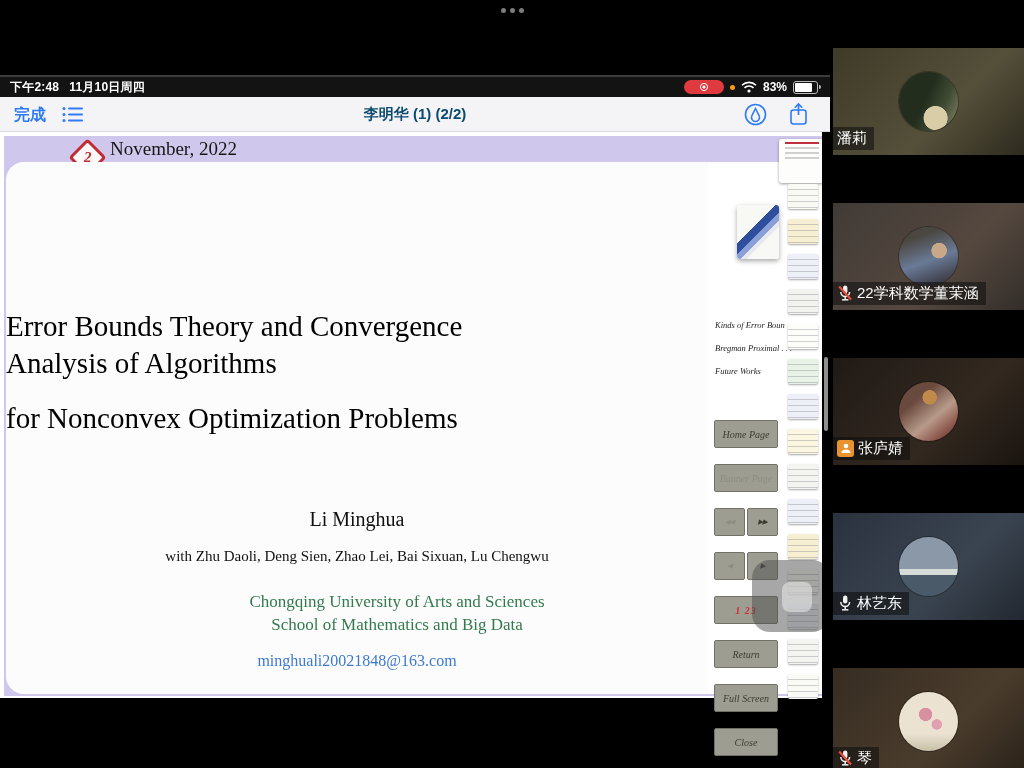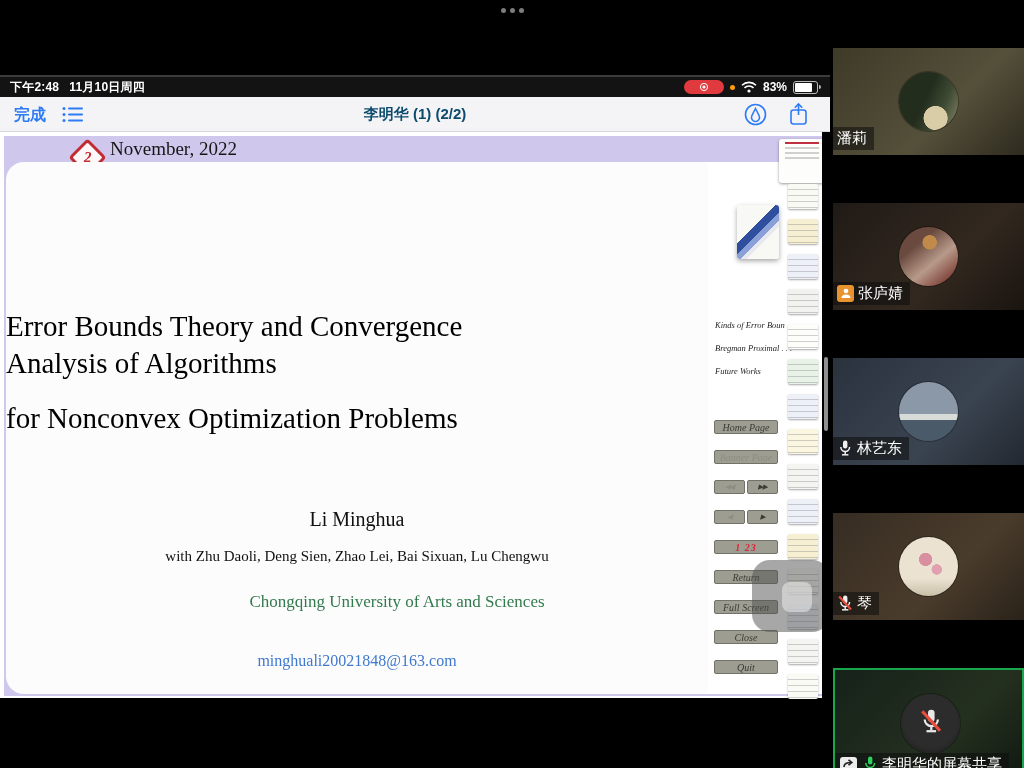--- a/index.html
+++ b/index.html
@@ -53,21 +53,21 @@
   .t-author{position:absolute;top:346px;width:100%;text-align:center;color:#101010;font-size:20px;}
   .t-co{position:absolute;top:386px;width:100%;text-align:center;color:#101010;font-size:15px;}
   .t-aff{position:absolute;top:428px;width:100%;text-align:center;color:#337a4d;font-size:17px;line-height:23px;padding-left:40px;}
   .t-email{position:absolute;top:490px;width:100%;text-align:center;color:#3f79cf;font-size:16px;}
 
   
   .bside{position:absolute;left:704px;top:26px;width:114px;height:532px;background:#ffffff;}
   .blinks{position:absolute;left:7px;top:158px;width:100px;}
   .blink{font:italic 8.5px "Liberation Serif",serif;color:#1d1d1d;margin-bottom:13px;white-space:nowrap;overflow:hidden;}
   .bbtns{position:absolute;left:6px;top:258px;width:64px;}
-  .brow{margin-bottom:16px;height:14px;display:flex;gap:2px;}
+  .brow{margin-bottom:16px;height:28px;display:flex;gap:2px;}
   .bbtn{flex:1;background:#9d9d92;border:1px solid #72726a;border-radius:2px;
         display:flex;align-items:center;justify-content:center;
         font:italic 10px "Liberation Serif",serif;color:#3c3c34;box-sizing:border-box;white-space:nowrap;overflow:hidden;}
   .bbtn.disabled{color:#8d8d82;}
   .bbtn.red{color:#d42b3a;font-weight:700;letter-spacing:1px;}
   .bbtn.arrow{font-size:7px;letter-spacing:-1px;}
 
   
   .thumb-big{position:absolute;left:779px;top:7px;width:46px;height:44px;background:#fdfdfb;
              border-radius:3px;box-shadow:0 1px 3px rgba(0,0,0,.4);overflow:hidden;}
@@ -177,20 +177,21 @@
         <div class="content">
           <div class="t-red t1">
             <div>Error Bounds Theory and Convergence</div>
             <div>Analysis of Algorithms</div>
           </div>
           <div class="t-red t3">for Nonconvex Optimization Problems</div>
           <div class="t-author">Li Minghua</div>
           <div class="t-co">with Zhu Daoli, Deng Sien, Zhao Lei, Bai Sixuan, Lu Chengwu</div>
           <div class="t-aff">
             <div>Chongqing University of Arts and Sciences</div>
+            <div>School of Mathematics and Big Data</div>
           </div>
           <div class="t-email">minghuali20021848@163.com</div>
         </div>
 
         <div class="bside">
           <div class="blinks" id="blinks">
               <div class="blink">Kinds of Error Boun</div>
               <div class="blink">Bregman Proximal . . .</div>
               <div class="blink">Future Works</div>
             </div>
@@ -260,20 +261,33 @@
     </div>
   </div>
 
   <div class="panel" id="panel">
       <div class="tile" style="background: linear-gradient(135deg, rgb(62, 58, 40), rgb(85, 80, 58) 60%, rgb(46, 42, 30));">
         <div class="avatar" style="background: radial-gradient(circle at 62% 78%, rgb(217, 205, 168) 0px, rgb(217, 205, 168) 20%, rgba(0, 0, 0, 0) 21%), linear-gradient(115deg, rgb(35, 45, 30) 45%, rgb(63, 74, 51) 70%, rgb(138, 138, 106) 100%);"></div>
         <div class="nlabel">
           <span>潘莉</span>
         </div>
       </div>
+      <div class="tile" style="background: linear-gradient(135deg, rgb(64, 58, 54), rgb(85, 72, 63) 60%, rgb(51, 46, 42));">
+        <div class="avatar" style="background: radial-gradient(circle at 68% 40%, rgb(201, 168, 138) 0px, rgb(201, 168, 138) 14%, rgba(0, 0, 0, 0) 15%), linear-gradient(160deg, rgb(74, 70, 64) 20%, rgb(106, 122, 150) 55%, rgb(58, 58, 68) 90%);"></div>
+        <div class="nlabel">
+          <svg width="16" height="18" viewBox="0 0 16 18">
+    <rect x="6" y="1.5" width="4.4" height="8" rx="2.2" fill="#f0f0f0"></rect>
+    <path d="M3.8 8a4.4 4.4 0 0 0 8.8 0" fill="none" stroke="#f0f0f0" stroke-width="1.5"></path>
+    <line x1="8.2" y1="12.6" x2="8.2" y2="15" stroke="#f0f0f0" stroke-width="1.5"></line>
+    <line x1="5" y1="15.8" x2="11.4" y2="15.8" stroke="#f0f0f0" stroke-width="1.5"></line>
+    <line x1="2.2" y1="2.5" x2="14" y2="15.5" stroke="#e84d3d" stroke-width="2.2"></line>
+  </svg>
+          <span>22学科数学董茉涵</span>
+        </div>
+      </div>
       <div class="tile" style="background: linear-gradient(135deg, rgb(32, 26, 22), rgb(50, 40, 31) 60%, rgb(26, 20, 16));">
         <div class="avatar" style="background: radial-gradient(circle at 52% 26%, rgb(192, 138, 74) 0px, rgb(192, 138, 74) 13%, rgba(0, 0, 0, 0) 14%), linear-gradient(140deg, rgb(106, 74, 62) 30%, rgb(184, 154, 138) 60%, rgb(122, 58, 50) 90%);"></div>
         <div class="nlabel">
           <span class="badge-person">
     <svg width="12" height="12" viewBox="0 0 12 12">
       <circle cx="6" cy="4" r="2.3" fill="#fff"></circle>
       <path d="M1.5 11 a4.5 3.6 0 0 1 9 0 z" fill="#fff"></path>
     </svg>
           </span>
           <span>张庐婧</span>

